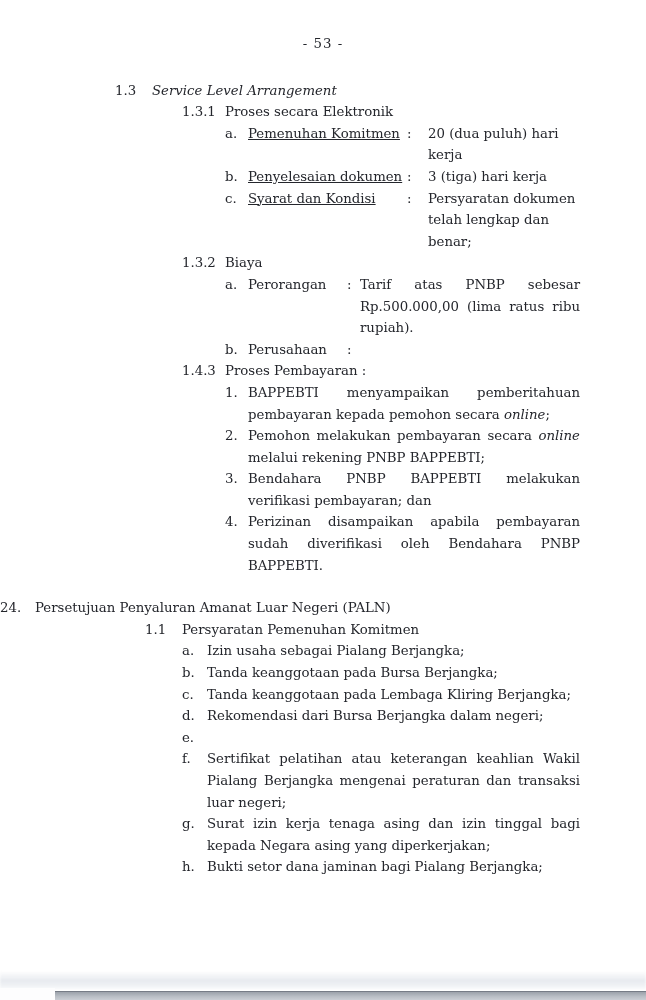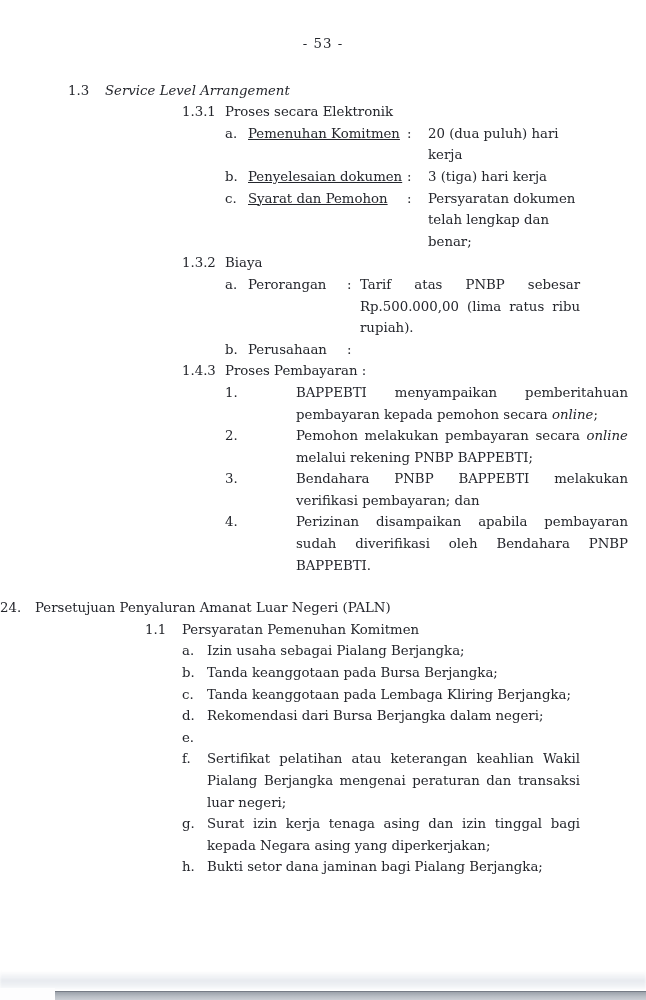--- a/index.html
+++ b/index.html
@@ -10,36 +10,36 @@
     font-size:13.3px;line-height:21.6px;
     color:#24262c;
     position:relative;overflow:hidden;
     -webkit-font-smoothing:antialiased;
   }
   .page{position:relative;width:646px;height:984px;}
   .pageno{padding-top:33px;text-align:center;letter-spacing:1px;}
   .flex{display:flex;align-items:flex-start;}
   .just{text-align:justify;}
   
-  .row-13{margin-left:68px;margin-top:25px;}
+  .row-13{margin-left:115px;margin-top:25px;}
   .row-13 .num{flex:0 0 37px;}
   .row-13 .ttl{font-style:italic;}
   .row-131, .row-132, .row-143{margin-left:182px;}
   .row-131 .num, .row-132 .num, .row-143 .num{flex:0 0 43px;}
   .kv{margin-left:225px;}
   .kv .letter{flex:0 0 23px;}
   .kv131 .label{flex:0 0 159px;text-decoration:underline;}
   .kv131 .colon{flex:0 0 21px;}
   .kv131 .value{flex:0 0 152px;}
   .kv132 .label{flex:0 0 99px;}
   .kv132 .colon{flex:0 0 13px;}
   .kv132 .value{flex:0 0 220px;}
   .numitem{margin-left:225px;}
   .numitem .n{flex:0 0 23px;}
-  .numitem .t{flex:0 0 332px;margin-left:48px;}
+  .numitem .t{flex:0 0 332px;}
   
   .sec24{margin-top:21px;}
   .row-24{}
   .row-24 .num{flex:0 0 35px;}
   .row-11{margin-left:145px;}
   .row-11 .num{flex:0 0 37px;}
   .letitem{margin-left:182px;}
   .letitem .l{flex:0 0 25px;}
   .letitem .t{flex:0 0 373px;}
   i{font-style:italic;}
@@ -76,21 +76,21 @@
     <span class="value">20 (dua puluh) hari kerja</span>
   </div>
   <div class="flex kv kv131">
     <span class="letter">b.</span>
     <span class="label">Penyelesaian dokumen</span>
     <span class="colon">:</span>
     <span class="value">3 (tiga) hari kerja</span>
   </div>
   <div class="flex kv kv131">
     <span class="letter">c.</span>
-    <span class="label">Syarat dan Pemohon</span>
+    <span class="label">Syarat dan Kondisi</span>
     <span class="colon">:</span>
     <span class="value">Persyaratan dokumen telah lengkap dan benar;</span>
   </div>
 
   <div class="flex row-132">
     <span class="num">1.3.2</span>
     <span>Biaya</span>
   </div>
 
   <div class="flex kv kv132">

